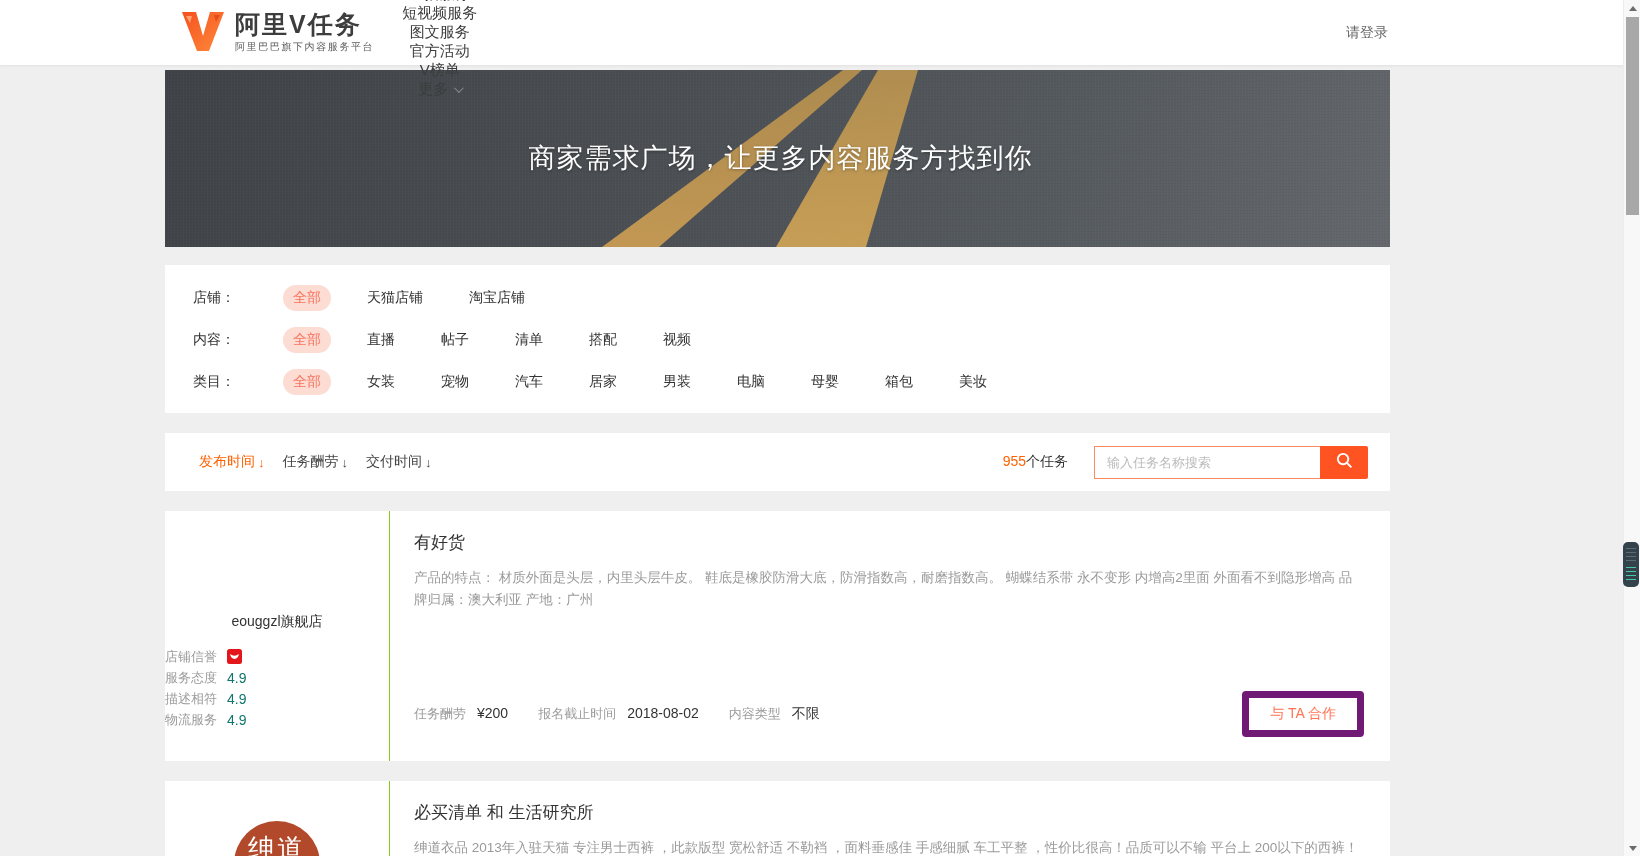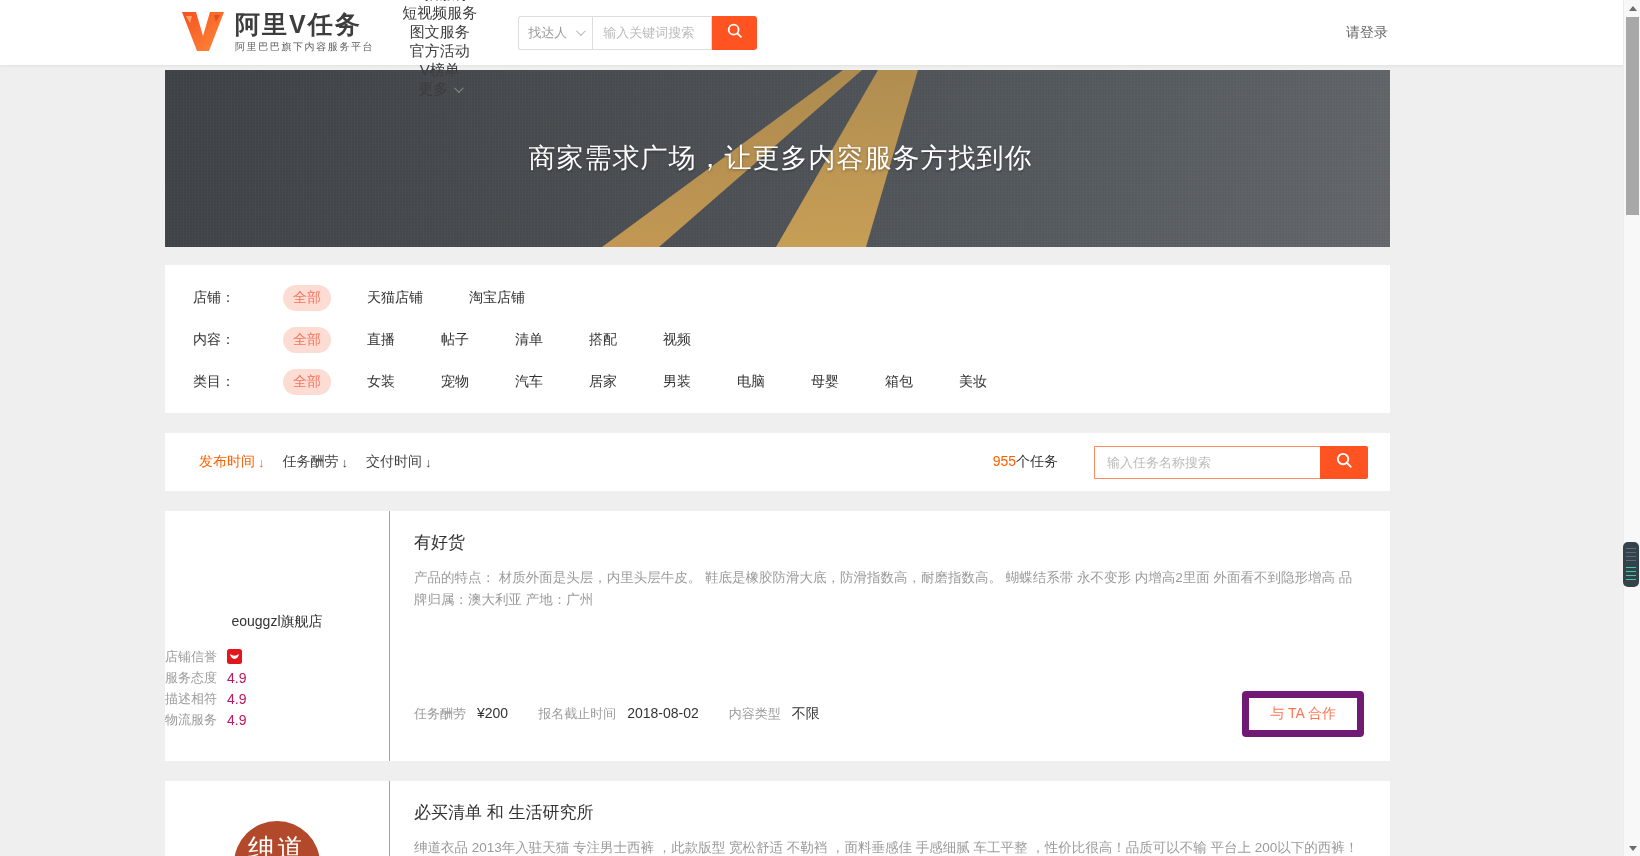--- a/index.html
+++ b/index.html
@@ -73,37 +73,37 @@
   .filter-option.selected { background:#fcdcd3; color:#f7745f; border-radius:13px; }
 
   
   .sort-bar {
     width:1225px; height:58px; margin:20px 0 0 165px; background:#fff;
     display:flex; align-items:center; padding:0 22px 0 34px;
   }
   .sort-item { font-size:14px; color:#454545; margin-right:18px; cursor:pointer; display:flex; align-items:center; }
   .sort-item.active { color:#ff6000; }
   .sort-arrow { font-size:13px; margin-left:3px; }
-  .sort-right { margin-left:auto; display:flex; align-items:center;gap:10px; }
+  .sort-right { margin-left:auto; display:flex; align-items:center; }
   .task-count { font-size:14px; color:#333; margin-right:26px; white-space:nowrap; }
   .task-count .num { color:#ff6000; }
   .task-search { display:flex; height:33px; }
   .task-input { width:226px; border:1px solid #ff8a61; border-right:none; padding:0 12px; font-size:13px; color:#333; outline:none; }
   .task-search-btn { width:48px; border:none; background:#ff5422; border-radius:0 2px 2px 0; display:flex; align-items:center; justify-content:center; cursor:pointer; }
 
   
   .card { width:1225px; margin:20px 0 0 165px; background:#fff; display:flex; position:relative; }
   .card-1 { height:250px; }
   .card-2 { height:170px; }
   .card-left { width:225px; border-right:1px solid #84cc16; padding-top:20px; }
   .store-img { height:82px; }
   .store-name { text-align:center; font-size:14px; color:#333; margin-bottom:15px; cursor:pointer; }
   .rating-row { display:flex; align-items:center; height:21px; }
   .rating-label { font-size:13px; color:#9b9b9b; }
-  .rating-value { font-size:14px; color:#be185d; margin-left:10px; }
+  .rating-value { font-size:14px; color:#0f766e; margin-left:10px; }
   .tmall-badge { margin-left:10px; display:flex; align-items:center; }
   .card-main { flex:1; padding:20px 26px 0 24px; position:relative; }
   .task-title { font-size:17px; color:#333; margin-bottom:13px; cursor:pointer; }
   .task-desc { font-size:13.5px; color:#9a9a9a; line-height:22px; }
   .card-bottom { position:absolute; left:24px; right:26px; bottom:24px; display:flex; align-items:center; }
   .meta-item { display:flex; align-items:baseline; margin-right:30px; }
   .meta-label { font-size:13px; color:#9b9b9b; }
   .meta-value { font-size:14px; color:#333; margin-left:11px; }
   .coop-btn {
     margin-left:auto; background:#fff; border:7px solid #701a75; color:#ff7351;
@@ -162,35 +162,20 @@
     <span class="nav-item">短视频服务</span>
     <span class="nav-item">图文服务</span>
     <span class="nav-item">官方活动</span>
     <span class="nav-item">V榜单</span>
     <span class="nav-item">
       <span>更多</span>
       <span class="chev"></span>
     </span>
   </div>
 
-  <div class="nav-search">
-    <div class="nav-select">
-      <span>找达人</span>
-      <span class="chev"></span>
-    </div>
-    <input class="nav-input" type="text" placeholder="输入关键词搜索" style="">
-    <button class="nav-search-btn">
-      <span>
-        <svg width="18" height="18" viewBox="0 0 20 20">
-          <circle cx="8.5" cy="8.5" r="5.5" stroke="#fff" stroke-width="2" fill="none"></circle>
-          <line x1="12.8" y1="12.8" x2="17.2" y2="17.2" stroke="#fff" stroke-width="2"></line>
-        </svg>
-      </span>
-    </button>
-  </div>
 
   <span class="login">请登录</span>
 </div>
 
 <div class="hero">
   <div class="lane lane-1"></div>
   <div class="lane lane-2"></div>
   <div class="hero-title">商家需求广场，让更多内容服务方找到你</div>
 </div>
 

